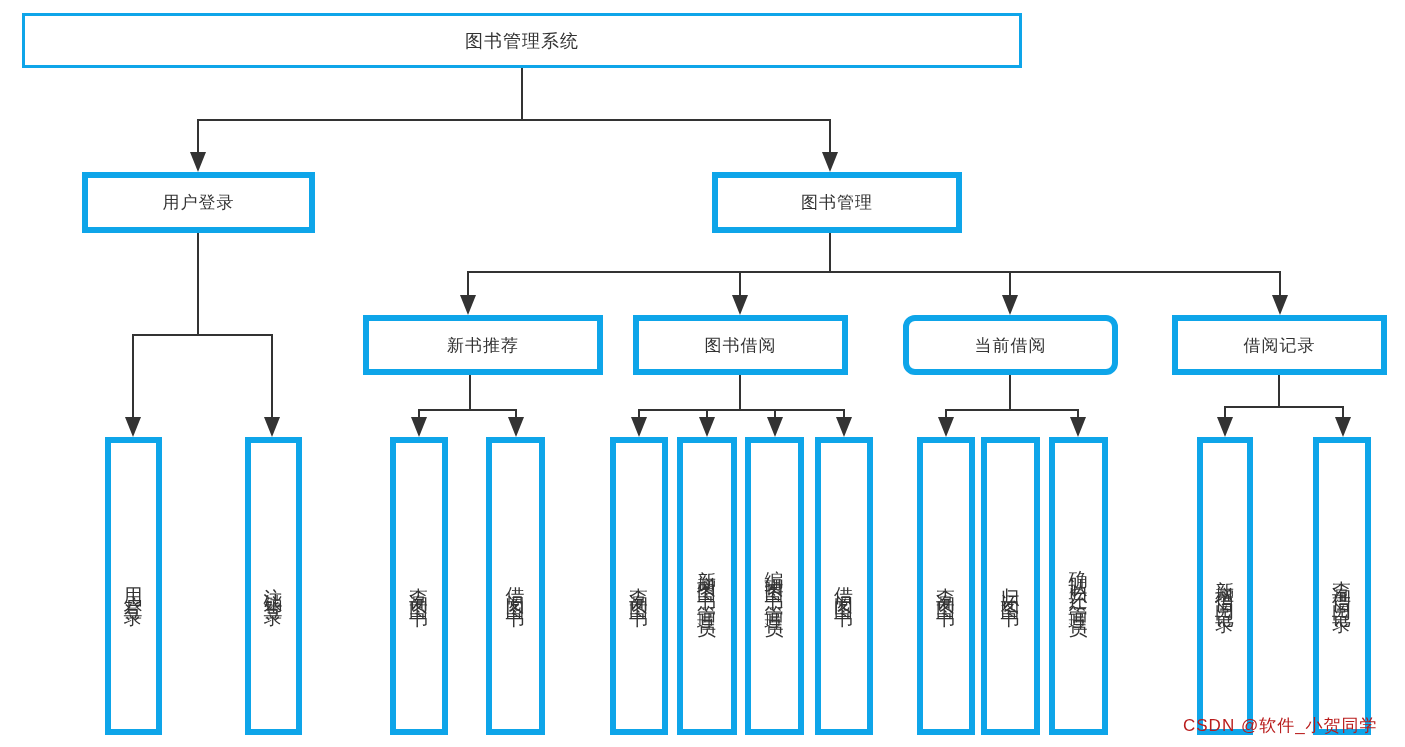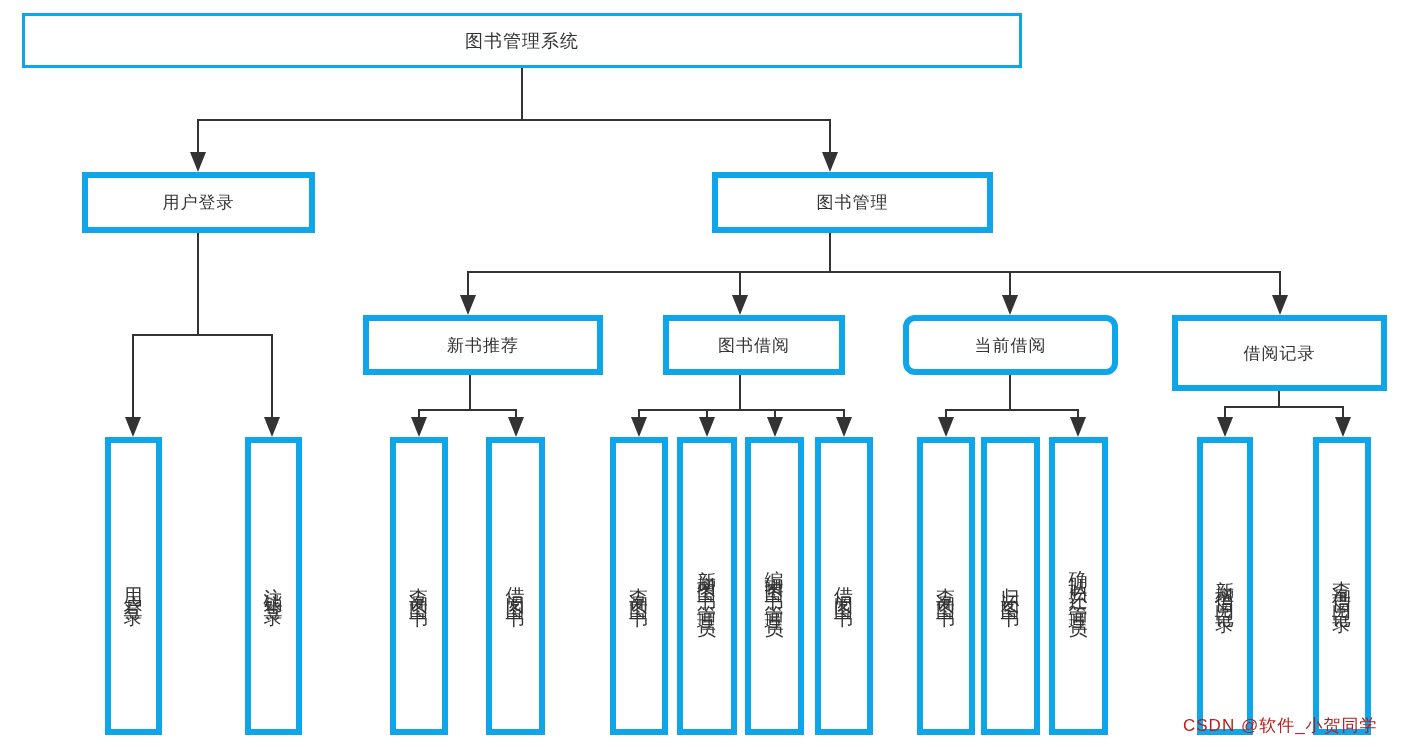--- a/index.html
+++ b/index.html
@@ -82,26 +82,26 @@
       <polygon points="938,417 954,417 946,437"></polygon>
       <polygon points="1070,417 1086,417 1078,437"></polygon>
       <polygon points="1217,417 1233,417 1225,437"></polygon>
       <polygon points="1335,417 1351,417 1343,437"></polygon>
     </g>
   </svg>
 
   <div class="node root" style="left:22px;top:13px;width:1000px;height:55px;">图书管理系统</div>
 
   <div class="node" style="left:82px;top:172px;width:233px;height:61px;">用户登录</div>
-  <div class="node" style="left:712px;top:172px;width:281px;height:61px;">图书管理</div>
+  <div class="node" style="left:712px;top:172px;width:250px;height:61px;">图书管理</div>
 
   <div class="node" style="left:363px;top:315px;width:240px;height:60px;">新书推荐</div>
-  <div class="node" style="left:663px;top:315px;width:182px;height:60px;">图书借阅</div>
+  <div class="node" style="left:633px;top:315px;width:215px;height:60px;">图书借阅</div>
   <div class="node" style="left:903px;top:315px;width:215px;height:60px;border-radius:12px;">当前借阅</div>
-  <div class="node" style="left:1172px;top:315px;width:215px;height:76px;">借阅记录</div>
+  <div class="node" style="left:1172px;top:315px;width:215px;height:60px;">借阅记录</div>
 
   <div class="node leaf" style="left:105px;top:437px;width:57px;height:298px;">用户登录</div>
   <div class="node leaf" style="left:245px;top:437px;width:57px;height:298px;">注销登录</div>
 
   <div class="node leaf" style="left:390px;top:437px;width:58px;height:298px;">查询图书</div>
   <div class="node leaf" style="left:486px;top:437px;width:59px;height:298px;">借阅图书</div>
 
   <div class="node leaf" style="left:610px;top:437px;width:58px;height:298px;">查询图书</div>
   <div class="node leaf" style="left:677px;top:437px;width:60px;height:298px;">新增图书（管理员）</div>
   <div class="node leaf" style="left:745px;top:437px;width:59px;height:298px;">编辑图书（管理员）</div>

